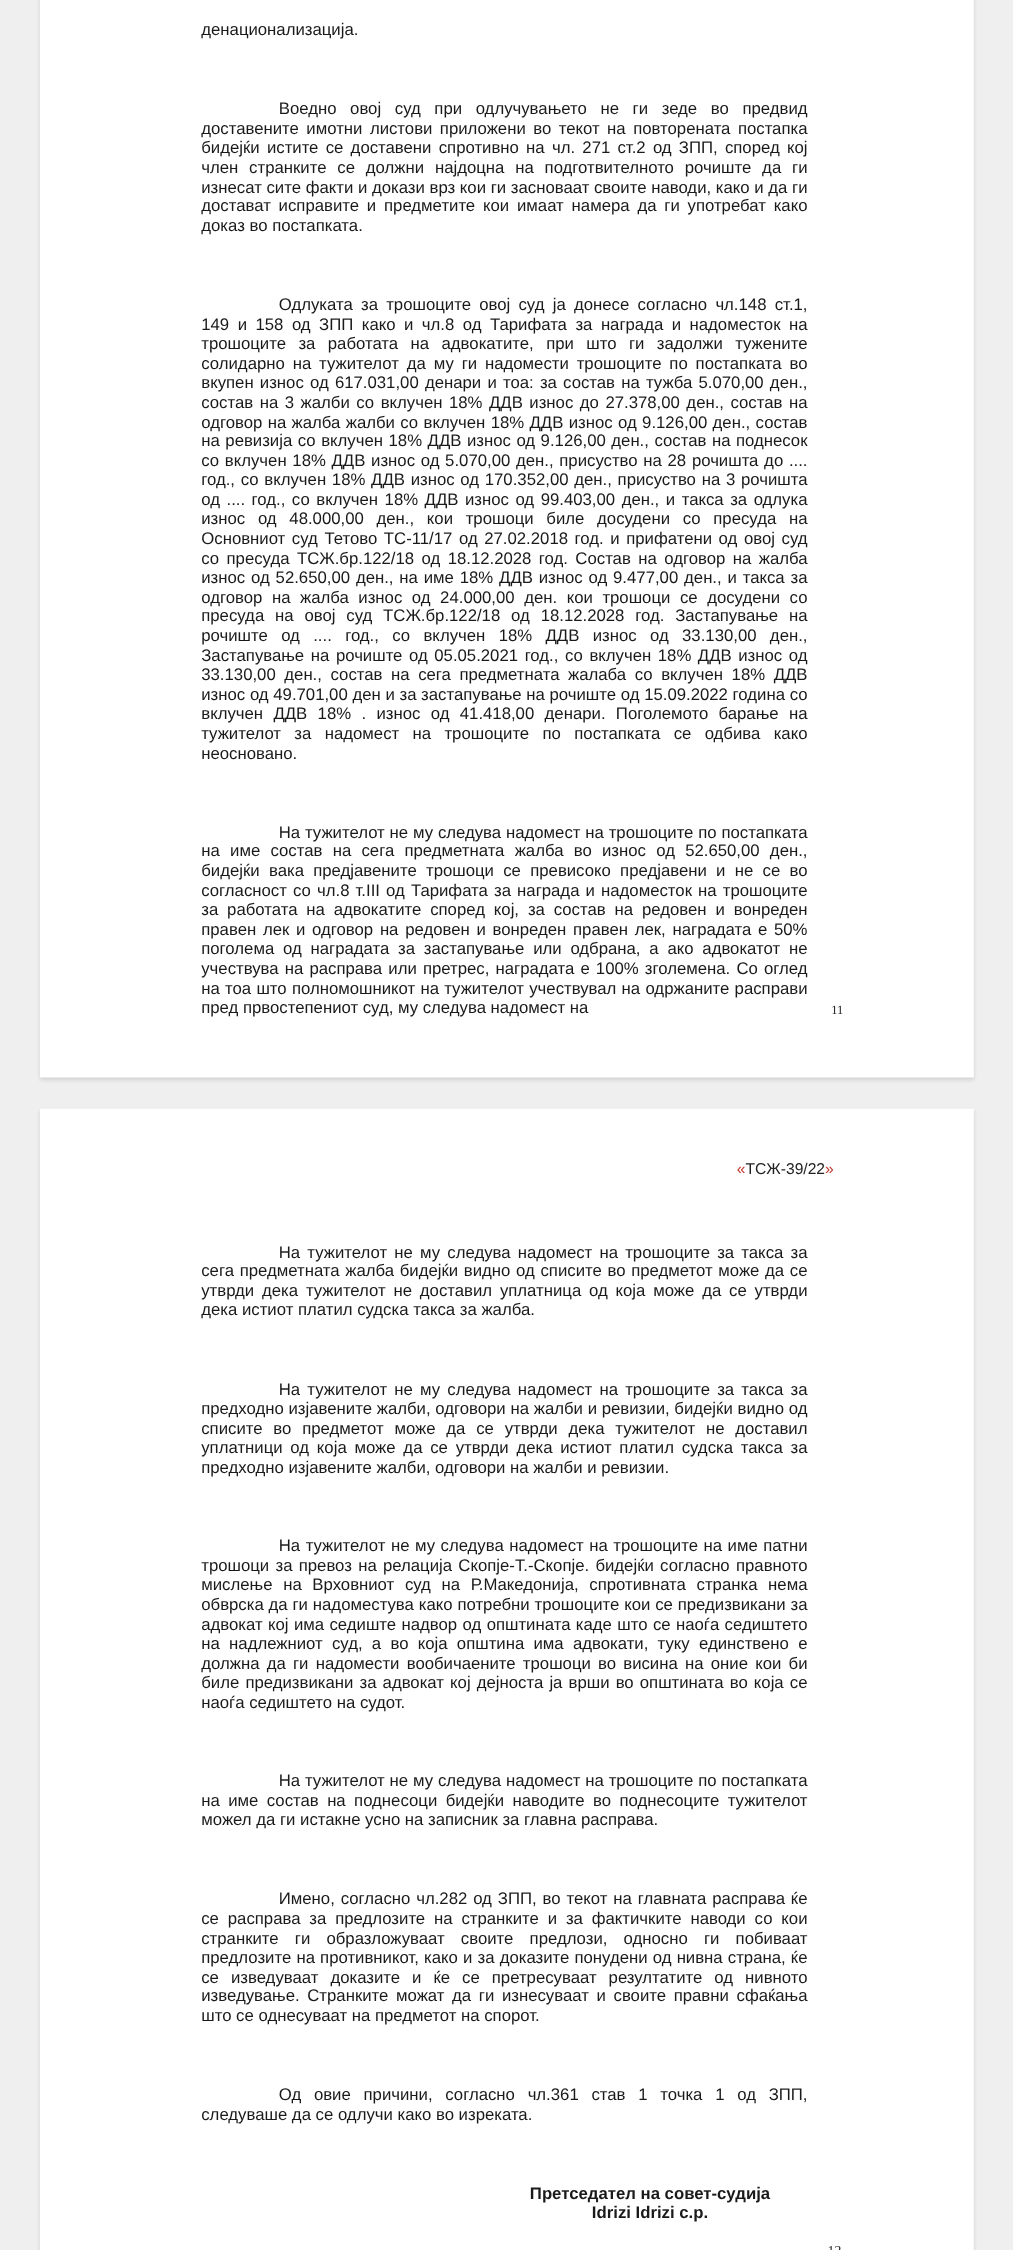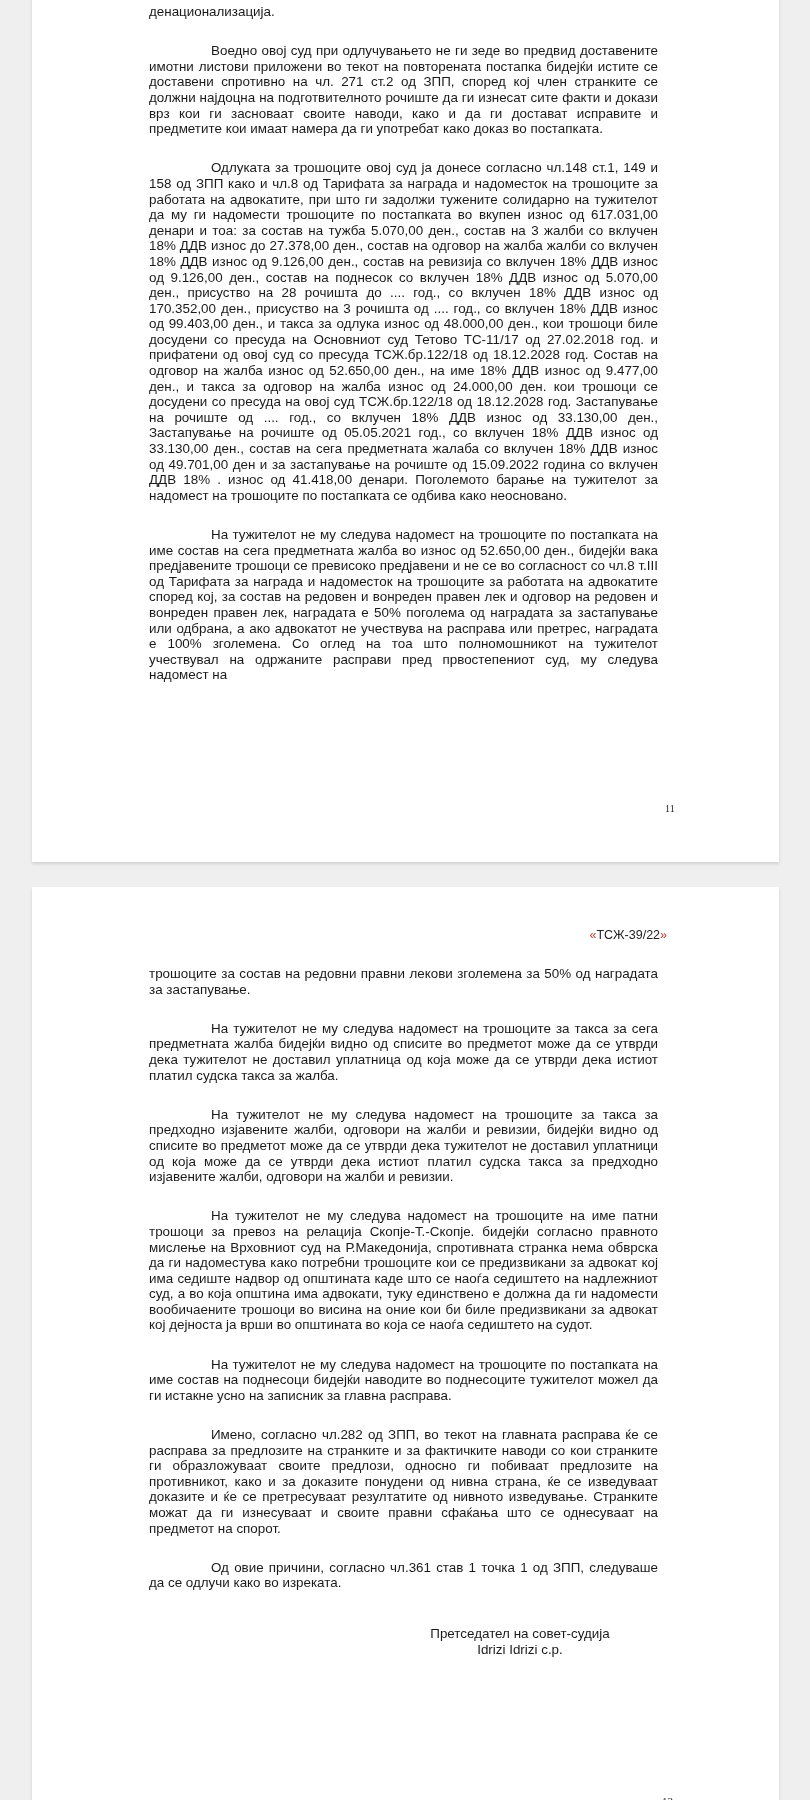--- a/index.html
+++ b/index.html
@@ -22,21 +22,21 @@
     #page1 { top: -20px; height: 882px; }
     #page2 { top: 887px; height: 960px; }
     .text-block {
       position: absolute;
       left: 113px;
       width: 517px;
       font-size: 13.4px;
       line-height: 15.6px;
       text-align: justify;
     }
-    .para { margin: 4px; text-indent: 0; }
+    .para { margin: 16px; text-indent: 0; }
     .para.indent { text-indent: 62px; }
     .gap { height: 15.6px; }
     .page-number {
       position: absolute;
       font-family: "Liberation Serif", serif;
       font-size: 10px;
       color: #222;
     }
     #page1 .page-number { left: 633px; top: 823px; }
     .case-header {
@@ -47,21 +47,21 @@
       color: #222;
     }
     .case-header .q { color: #c0392b; }
     .court-line {
       text-align: center;
       font-weight: bold;
       margin: 0;
     }
     .signature {
       text-align: center;
-      font-weight: normal;
+      font-weight: bold;
       margin: 0;
       margin-left: 260px;
       width: 230px;
     }
     #page2 .page-number { left: 630px; top: 908px; font-size: 11px; }
   </style>
 </head>
 <body>
 
 <div class="page" id="page1">
@@ -75,21 +75,20 @@
     <p class="para indent">На тужителот не му следува надомест на трошоците по постапката на име состав на сега предметната жалба во износ од 52.650,00 ден., бидејќи вака предјавените трошоци се превисоко предјавени и не се во согласност со чл.8 т.III од Тарифата за награда и надоместок на трошоците за работата на адвокатите според кој, за состав на редовен и вонреден правен лек и одговор на редовен и вонреден правен лек, наградата е 50% поголема од наградата за застапување или одбрана, а ако адвокатот не учествува на расправа или претрес, наградата е 100% зголемена. Со оглед на тоа што полномошникот на тужителот учествувал на одржаните расправи пред првостепениот суд, му следува надомест на</p>
   </div>
   <div class="page-number">11</div>
 </div>
 
 <div class="page" id="page2">
   <div class="case-header">
     <span class="q">«</span><span>ТСЖ-39/22</span><span class="q">»</span>
   </div>
   <div class="text-block" style="top: 75px;">
-    <p class="para">трошоците за состав на редовни правни лекови зголемена за 50% од наградата за застапување.</p>
     <div class="gap"></div>
     <p class="para indent">На тужителот не му следува надомест на трошоците за такса за сега предметната жалба бидејќи видно од списите во предметот може да се утврди дека тужителот не доставил уплатница од која може да се утврди дека истиот платил судска такса за жалба.</p>
     <div class="gap"></div>
     <p class="para indent">На тужителот не му следува надомест на трошоците за такса за предходно изјавените жалби, одговори на жалби и ревизии,  бидејќи видно од списите во предметот може да се утврди дека тужителот не доставил уплатници од која може да се утврди дека истиот платил судска такса за предходно изјавените жалби, одговори на жалби и ревизии.</p>
     <div class="gap"></div>
     <p class="para indent">На тужителот не му следува надомест на трошоците на име патни трошоци за превоз на релација Скопје-Т.-Скопје. бидејќи согласно правното мислење на Врховниот суд на Р.Македонија, спротивната странка нема обврска да ги надоместува како потребни трошоците кои се предизвикани за адвокат кој има седиште надвор од општината каде што се наоѓа седиштето на надлежниот суд, а во која општина има адвокати, туку единствено е должна да ги надомести вообичаените трошоци во висина на оние кои би биле предизвикани за адвокат кој дејноста ја врши во општината во која се наоѓа седиштето на судот.</p>
     <div class="gap"></div>
     <p class="para indent">На тужителот не му следува надомест на трошоците по постапката на име состав на поднесоци бидејќи наводите во поднесоците тужителот можел да ги истакне усно на записник за главна расправа.</p>
     <div class="gap"></div>
     <p class="para indent"> Имено, согласно чл.282 од ЗПП, во текот на главната расправа ќе се расправа за предлозите на странките и за фактичките наводи со кои странките ги образложуваат своите предлози, односно ги побиваат предлозите на противникот, како и за доказите понудени од нивна страна, ќе се изведуваат доказите и ќе се претресуваат резултатите од нивното изведување. Странките можат да ги изнесуваат и своите правни сфаќања што се однесуваат на предметот на спорот.</p>

